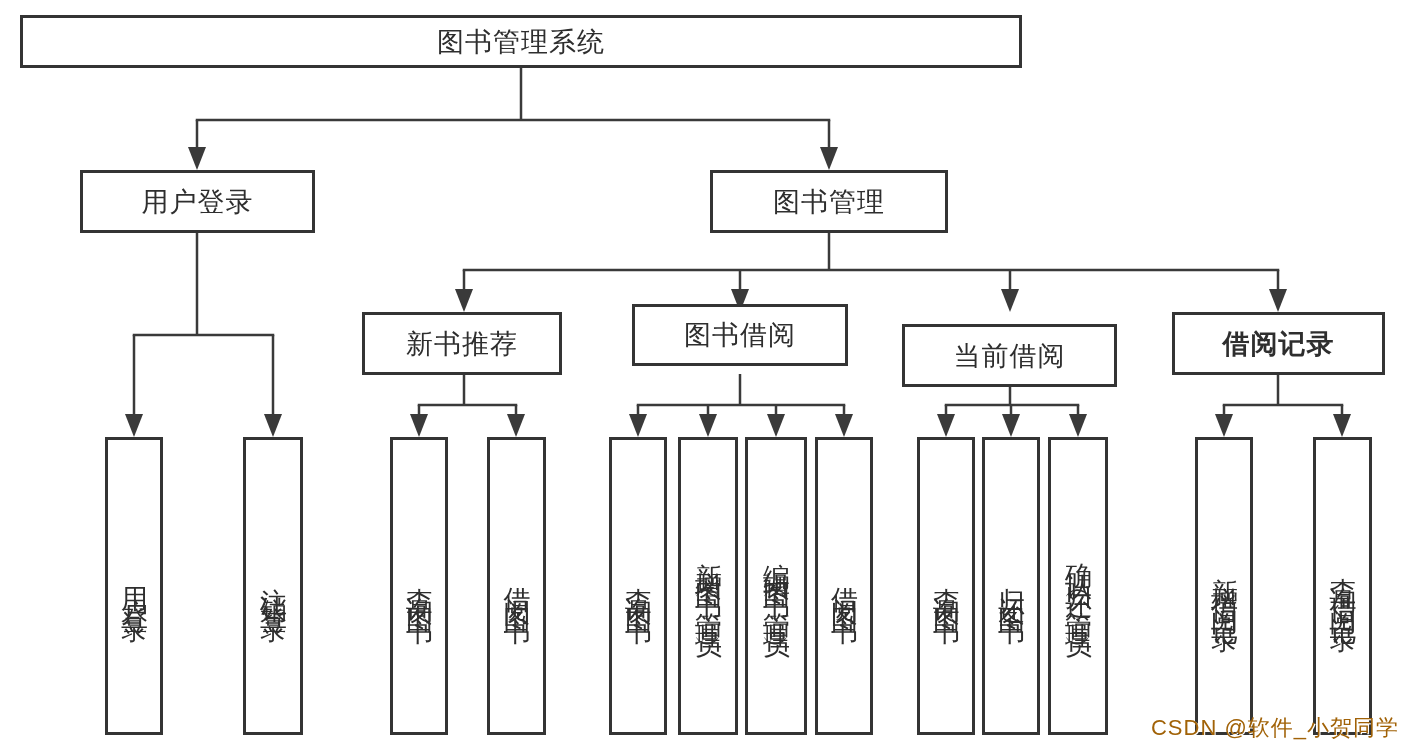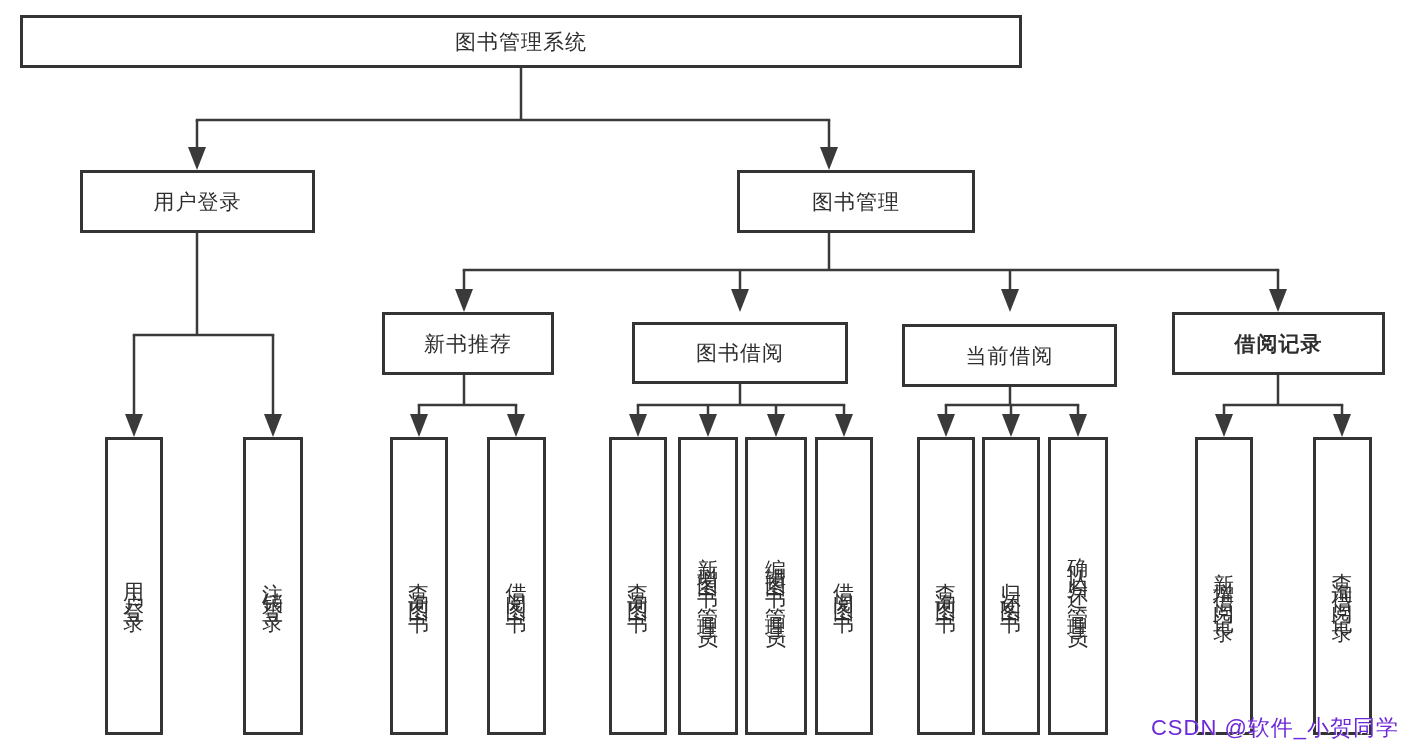--- a/index.html
+++ b/index.html
@@ -19,37 +19,37 @@
     pointer-events: none;
   }
   .node {
     position: absolute;
     box-sizing: border-box;
     border: 3px solid #343434;
     background: #ffffff;
     display: flex;
     align-items: center;
     justify-content: center;
-    font-size: 21px;
+    font-size: 27px;
     letter-spacing: 1px;
     color: #2e2e2e;
     z-index: 2;
   }
   .vbox {
     writing-mode: vertical-rl;
     letter-spacing: 10px;
     line-height: 1;
     text-align: center;
   }
   #watermark {
     position: absolute;
     right: 6px;
     bottom: 4px;
     font-size: 22px;
-    color: #6d28d9;
+    color: #a16207;
     letter-spacing: 1px;
     z-index: 3;
     text-shadow: 1px 1px 0 #ffffff;
   }
 </style>
 </head>
 <body>
 
 <div id="canvas">
 
@@ -105,25 +105,25 @@
       <line x1="1224" y1="405" x2="1224" y2="416" stroke="#3a3a3a" stroke-width="2.5"></line>
       <polygon points="1215,414 1233,414 1224,437" fill="#3a3a3a"></polygon>
       <line x1="1342" y1="405" x2="1342" y2="416" stroke="#3a3a3a" stroke-width="2.5"></line>
       <polygon points="1333,414 1351,414 1342,437" fill="#3a3a3a"></polygon>
     </svg>
 
   <div class="node" style="left:20px; top:15px; width:1002px; height:53px;">图书管理系统</div>
 
   <div class="node" style="left:80px; top:170px; width:235px; height:63px;">用户登录</div>
 
-  <div class="node" style="left:710px; top:170px; width:238px; height:63px;margin-left:27px;">图书管理</div>
+  <div class="node" style="left:710px; top:170px; width:238px; height:63px;">图书管理</div>
 
-  <div class="node" style="left:362px; top:312px; width:172px; height:63px;margin-left:20px;">新书推荐</div>
+  <div class="node" style="left:362px; top:312px; width:200px; height:63px;">新书推荐</div>
 
-  <div class="node" style="left:632px; top:322px; width:216px; height:62px;">图书借阅</div>
+  <div class="node" style="left:632px; top:304px; width:216px; height:62px;">图书借阅</div>
 
   <div class="node" style="left:902px; top:324px; width:215px; height:63px;">当前借阅</div>
 
   <div class="node" style="left:1172px; top:312px; width:213px; height:63px;font-weight:bold;">借阅记录</div>
 
   <div class="node vbox" style="left:105px; top:437px; width:58px; height:298px;">用户登录</div>
 
   <div class="node vbox" style="left:243px; top:437px; width:60px; height:298px;">注销登录</div>
 
   <div class="node vbox" style="left:390px; top:437px; width:58px; height:298px;">查询图书</div>

